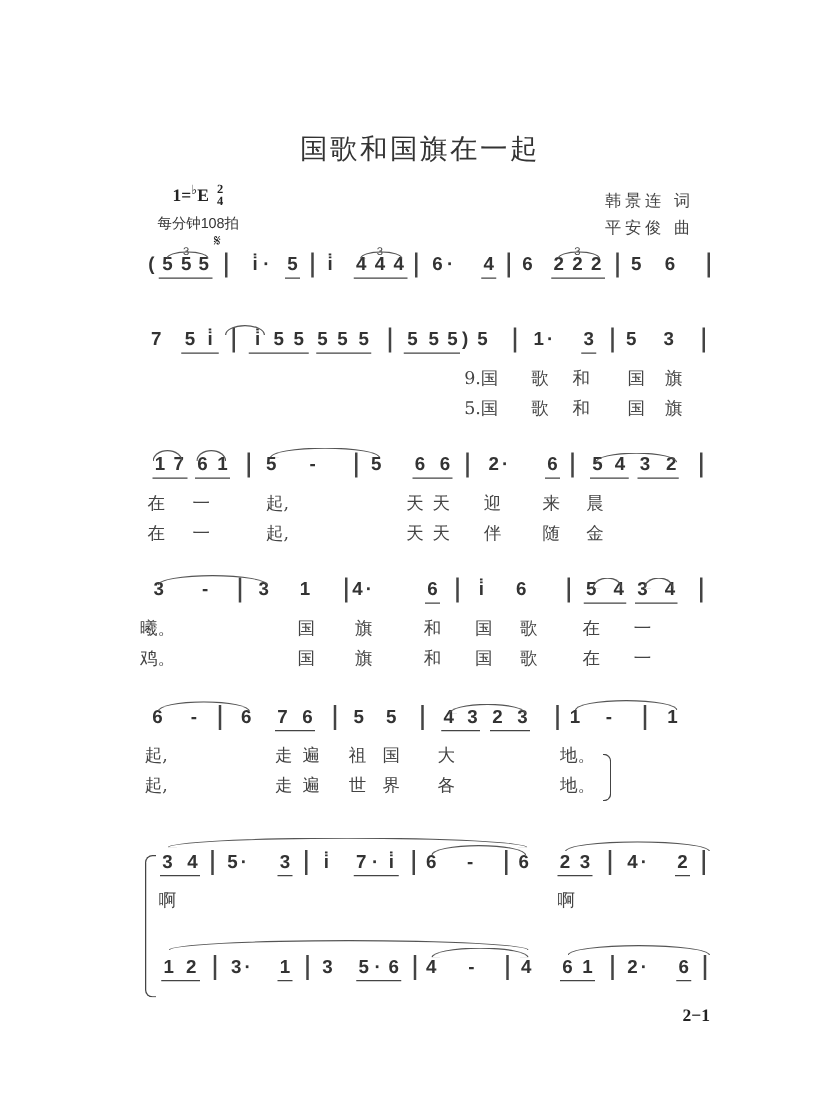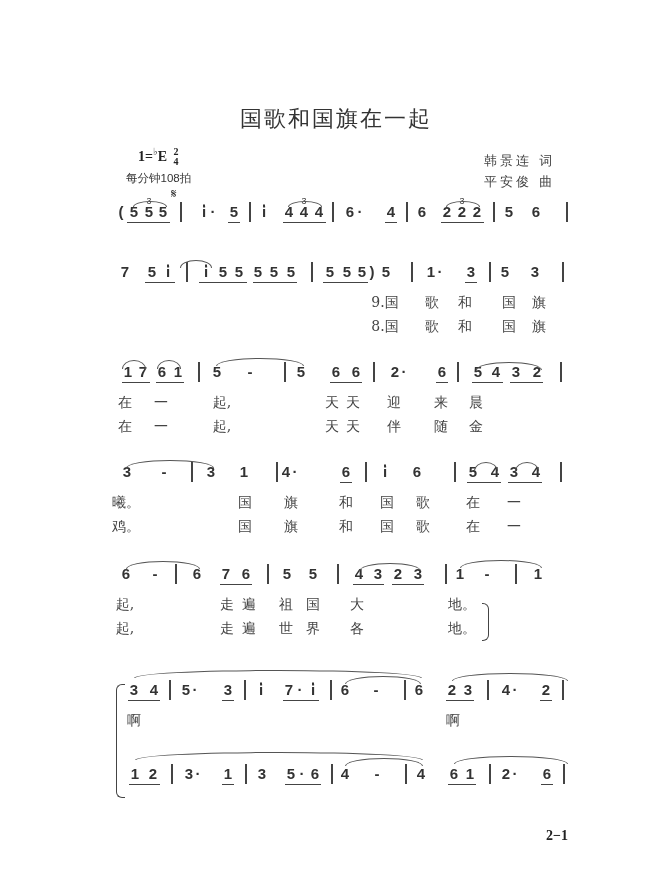--- a/index.html
+++ b/index.html
@@ -14,21 +14,21 @@
   .tempo{left:126px;top:171px;font-size:11.5px;color:#333;}
   .segno{left:171px;top:186px;font-size:13px;font-family:"DejaVu Serif",serif;}
   .credit{left:484px;font-size:13px;color:#444;font-family:"DejaVu Serif",serif;letter-spacing:3px;}
   .tok{position:absolute;font-size:15px;font-weight:bold;color:#333;transform:translateX(-50%);line-height:18px;}
   .bar{position:absolute;width:1.5px;background:#444;height:20px;}
   .lyr{position:absolute;font-size:14px;color:#444;font-family:"DejaVu Serif",serif;transform:translateX(-50%);}
   .uline{position:absolute;height:1px;background:#444;}
   .slur{position:absolute;border:1.2px solid #555;border-bottom:none;border-radius:50% 50% 0 0/100% 100% 0 0;height:7px;}
   .trip{position:absolute;font-size:9px;color:#444;transform:translateX(-50%);}
   .brace{position:absolute;left:116px;top:684px;width:8px;height:112px;border:1.5px solid #444;border-right:none;border-radius:6px 0 0 6px;}
-  .page{right:104px;left:auto;top:828px;font-size:14px;font-weight:bold;font-family:"Liberation Serif",serif;}
+  .page{right:104px;left:auto;top:806px;font-size:14px;font-weight:bold;font-family:"Liberation Serif",serif;}
 </style>
 </head>
 <body>
 
 <div class="abs title">国歌和国旗在一起</div>
 
 <div class="abs key">
   <span>1=</span><sup>♭</sup><span>E</span>
   <span class="frac"><span>2</span><br><span>4</span></span>
 </div>
@@ -102,21 +102,21 @@
     <div class="uline" style="left: 145px; width: 30px; top: 282px;"></div>
     <div class="uline" style="left: 199px; width: 48px; top: 282px;"></div>
     <div class="uline" style="left: 253px; width: 44px; top: 282px;"></div>
     <div class="uline" style="left: 323px; width: 45px; top: 282px;"></div>
     <div class="uline" style="left: 465px; width: 12px; top: 282px;"></div>
     <span class="lyr" style="left: 385px; top: 294px;">9.国</span>
     <span class="lyr" style="left: 432px; top: 294px;">歌</span>
     <span class="lyr" style="left: 465px; top: 294px;">和</span>
     <span class="lyr" style="left: 509px; top: 294px;">国</span>
     <span class="lyr" style="left: 539px; top: 294px;">旗</span>
-    <span class="lyr" style="left: 385px; top: 318px;">8.国</span>
+    <span class="lyr" style="left: 385px; top: 318px;">5.国</span>
     <span class="lyr" style="left: 432px; top: 318px;">歌</span>
     <span class="lyr" style="left: 465px; top: 318px;">和</span>
     <span class="lyr" style="left: 509px; top: 318px;">国</span>
     <span class="lyr" style="left: 539px; top: 318px;">旗</span>
     <span class="tok" style="left: 128px; top: 363px;">1</span>
     <span class="tok" style="left: 143px; top: 363px;">7</span>
     <span class="tok" style="left: 162px; top: 363px;">6</span>
     <span class="tok" style="left: 178px; top: 363px;">1</span>
     <span class="tok" style="left: 217px; top: 363px;">5</span>
     <span class="tok" style="left: 250px; top: 363px;">-</span>

